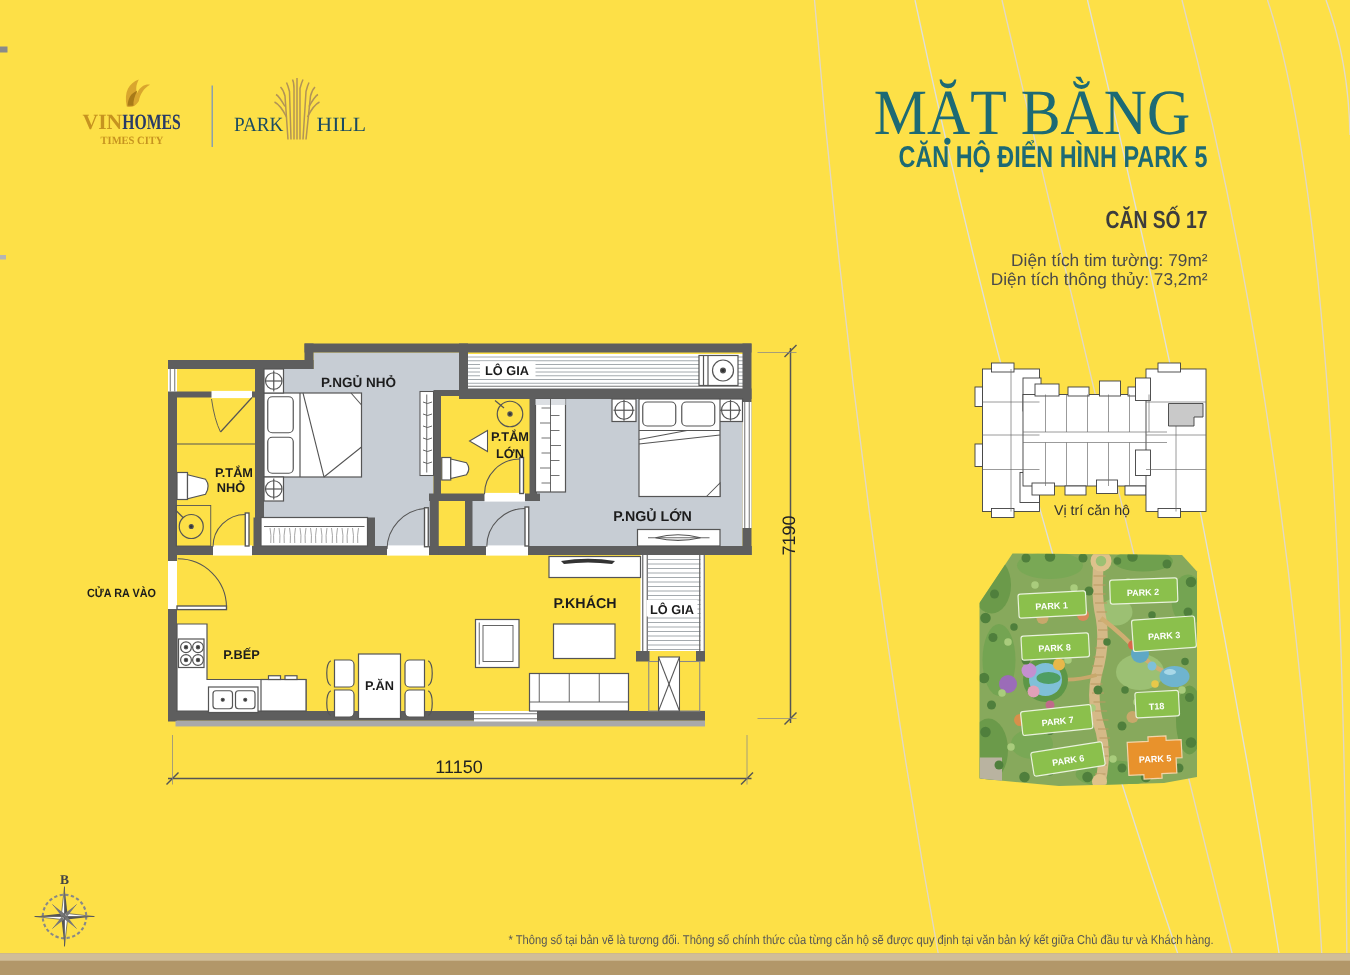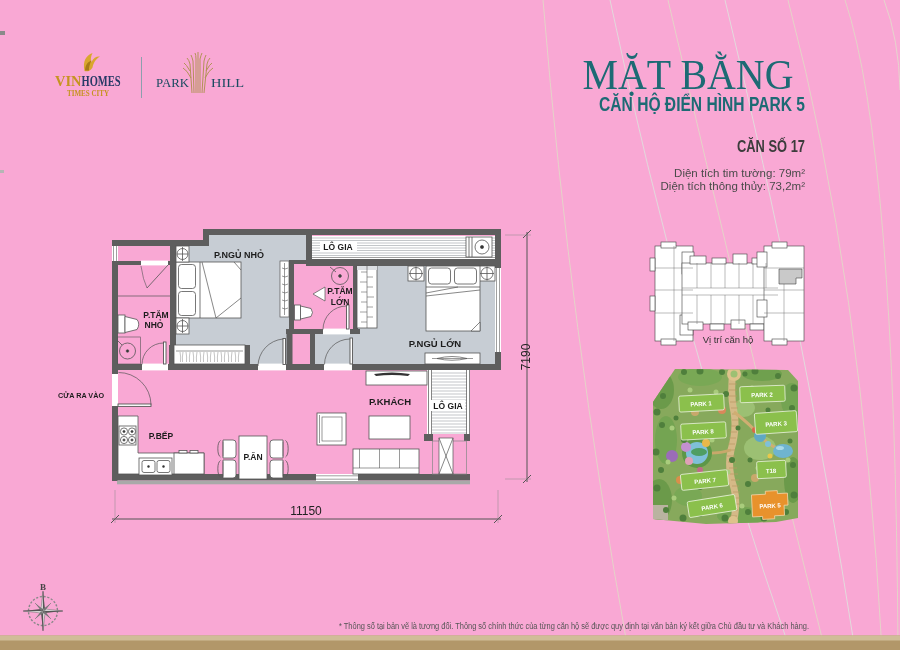--- a/index.html
+++ b/index.html
@@ -1,16 +1,16 @@
 <!DOCTYPE html>
 <html><head>
 <meta charset="utf-8">
 <style>
 html,body{margin:0;padding:0;background:#fff}
-.page{position:relative;width:900px;height:650px;background:#f9a8d4;overflow:hidden;font-family:"Liberation Sans",sans-serif}
+.page{position:relative;width:900px;height:650px;background:#fde047;overflow:hidden;font-family:"Liberation Sans",sans-serif}
 </style>
 </head>
 <body>
 <div class="page">
 <svg width="900" height="650" viewBox="0 0 900 650" font-family="Liberation Sans, sans-serif">
 
 <g fill="none" stroke-width="0.9">
 <path d="M543,0 Q570,330 628,650" stroke="#e2d8c6"></path>
 <path d="M610,0 Q680,330 790,650" stroke="#dfdfdb"></path>
 <path d="M668,0 Q745,330 825,650" stroke="#e2d8c6"></path>

